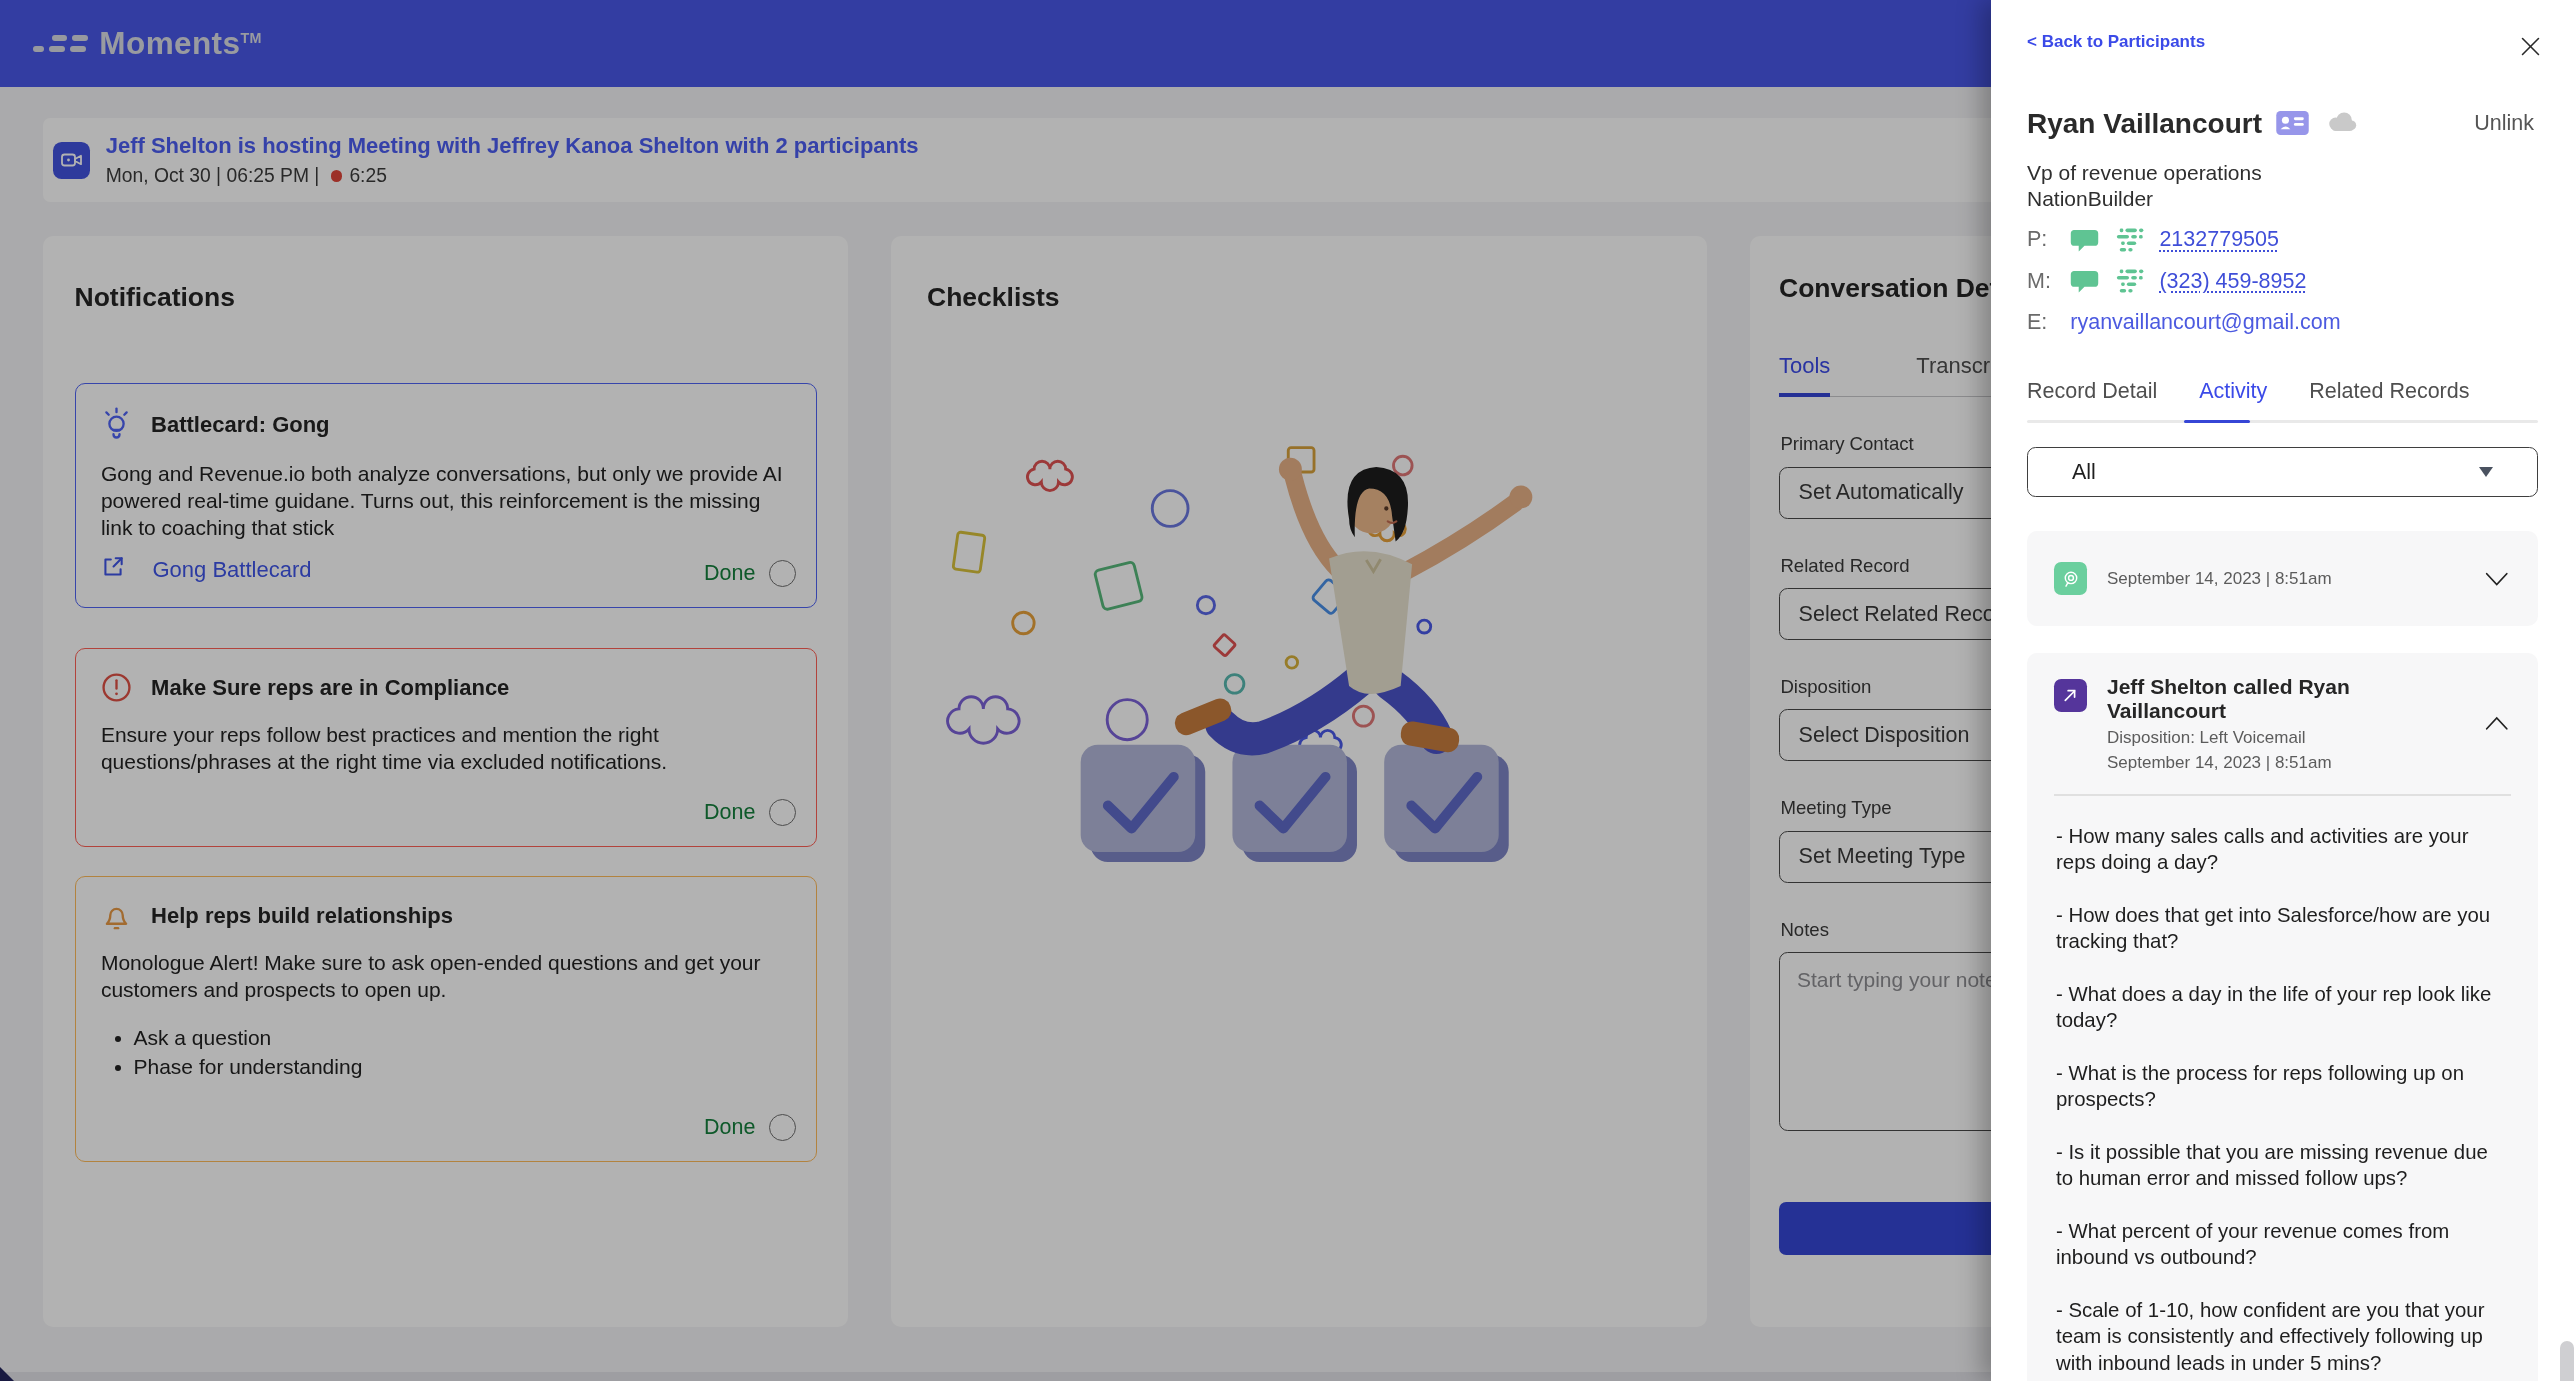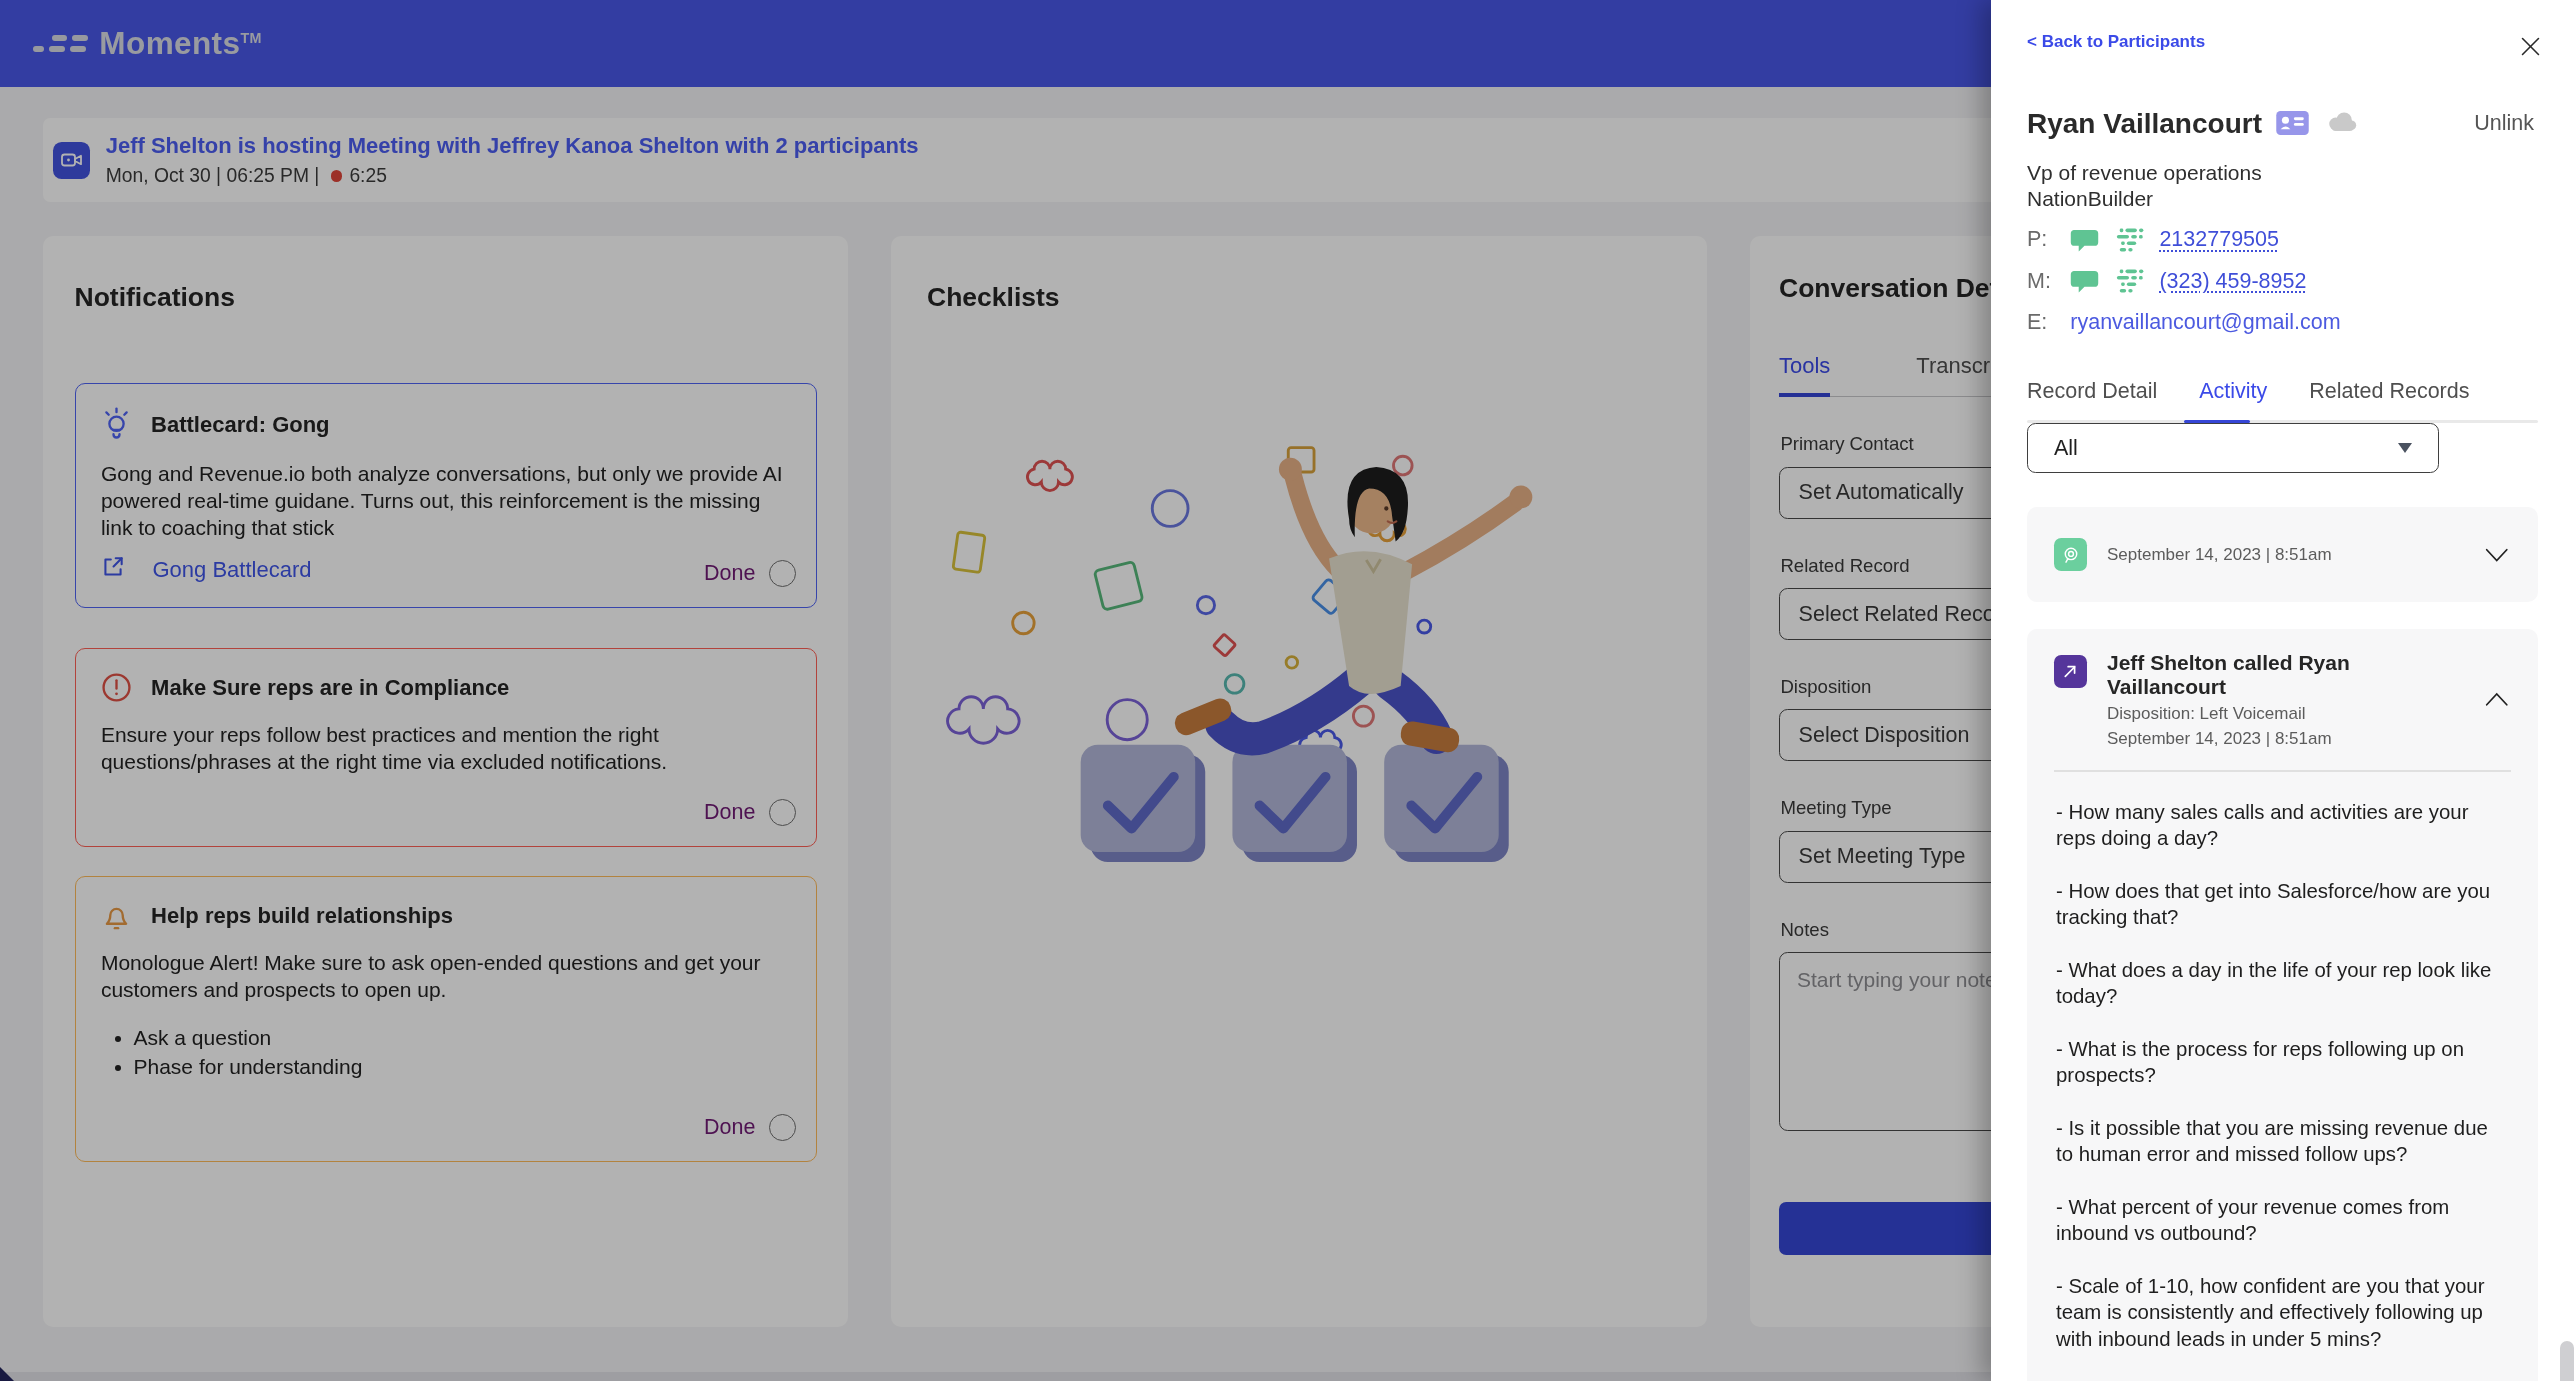--- a/index.html
+++ b/index.html
@@ -39,21 +39,21 @@
   .note-card{position:relative;border:1.8px solid;border-radius:10px;padding:21.5px 24px 20px 24px;box-sizing:border-box;}
   .note-card.c-blue{border-color:#4f63f5;margin-top:70px;height:225px;}
   .note-card.c-red{border-color:#ff6156;margin-top:40px;height:199px;}
   .note-card.c-orange{border-color:#ffbc5b;margin-top:29px;height:286px;}
   .note-head{display:flex;align-items:center;gap:18.6px;}
   .note-head h3{margin:0;font-size:22px;font-weight:600;color:#242424;}
   .note-body{margin:15.7px 0 0 1.4px;font-size:21px;line-height:27px;color:#232323;max-width:708px;}
   .note-bullets{margin:20px 0 0 34px;padding:0;font-size:21px;line-height:29px;color:#232323;}
   .card-link{position:absolute;left:24px;bottom:21.5px;display:flex;align-items:center;gap:27px;color:#3f55e8;font-size:22px;text-decoration:none;cursor:pointer;}
   .done-row{position:absolute;right:20px;bottom:20px;display:flex;align-items:center;gap:13px;}
-  .done-row .done-label{font-size:21.5px;color:#701a75;}
+  .done-row .done-label{font-size:21.5px;color:#15803d;}
   .done-circle{width:27px;height:27px;border-radius:50%;border:1.8px solid #6e6e6e;background:transparent;cursor:pointer;}
 
   
   .conv-tabs{display:flex;gap:86px;margin-top:49px;font-size:22px;}
   .conv-tab{color:#4f4f4f;padding-bottom:14.3px;cursor:pointer;}
   .conv-tab.active{color:#3b4ae8;border-bottom:4.3px solid #3646d6;}
   .conv-track{height:1.4px;background:#c9c9cc;margin-top:-1.4px;width:723px;}
   .field-label{font-size:18.6px;color:#3a3a3a;margin:36px 0 11.4px 1.4px;}
   .field-box{width:716px;height:52px;border:1.4px solid #4a4a4a;border-radius:8.6px;display:flex;align-items:center;padding-left:18.6px;box-sizing:border-box;background:transparent;}
   .field-box span{font-size:21.5px;color:#3a3a3a;}
@@ -87,22 +87,22 @@
   .phone-link{color:#3f4ed8;text-decoration:underline dotted;text-underline-offset:4.3px;cursor:pointer;}
   .email-link{color:#4c5ae0;text-decoration:none;cursor:pointer;}
   .row-icon{line-height:0;cursor:pointer;}
 
   .drawer-tabs{display:flex;gap:42px;margin-top:44px;font-size:21.5px;}
   .d-tab{color:#4f4f4f;padding-bottom:15.7px;cursor:pointer;}
   .d-tab.active{color:#3b4ae8;}
   .tab-track{position:relative;width:511px;height:3.6px;background:#e9e9e9;border-radius:2.1px;}
   .tab-seg{position:absolute;left:157px;width:66px;height:3.6px;background:#3646d6;border-radius:2.1px;}
 
-  .filter-select{width:412px;height:50px;border:1.8px solid #3f3f3f;border-radius:8.6px;
-    display:flex;align-items:center;padding:0 26px;box-sizing:border-box;cursor:pointer;}
+  .filter-select{margin-top:24px;width:511px;height:50px;border:1.8px solid #3f3f3f;border-radius:8.6px;
+    display:flex;align-items:center;padding:0 44px;box-sizing:border-box;cursor:pointer;}
   .filter-select span{font-size:21.5px;color:#1f1f1f;}
   .caret-down{margin-left:auto;width:0;height:0;border-left:7.9px solid transparent;border-right:7.9px solid transparent;border-top:10px solid #4a5260;}
 
   .act-card{width:511px;background:#f7f7f8;border-radius:10px;box-sizing:border-box;}
   .act-card.first{margin-top:34px;height:95px;display:flex;align-items:center;padding:0 20px 0 27px;}
   .act-card.second{margin-top:27px;min-height:801px;padding:21.5px 0 0 0;}
   .act-head{display:flex;align-items:flex-start;padding:0 20px 0 27px;}
   .act-icon{width:33px;height:33px;border-radius:7.2px;flex:0 0 auto;display:flex;align-items:center;justify-content:center;}
   .act-icon.green{background:#6bcf9e;}
   .act-icon.purple{background:#55359b;}

